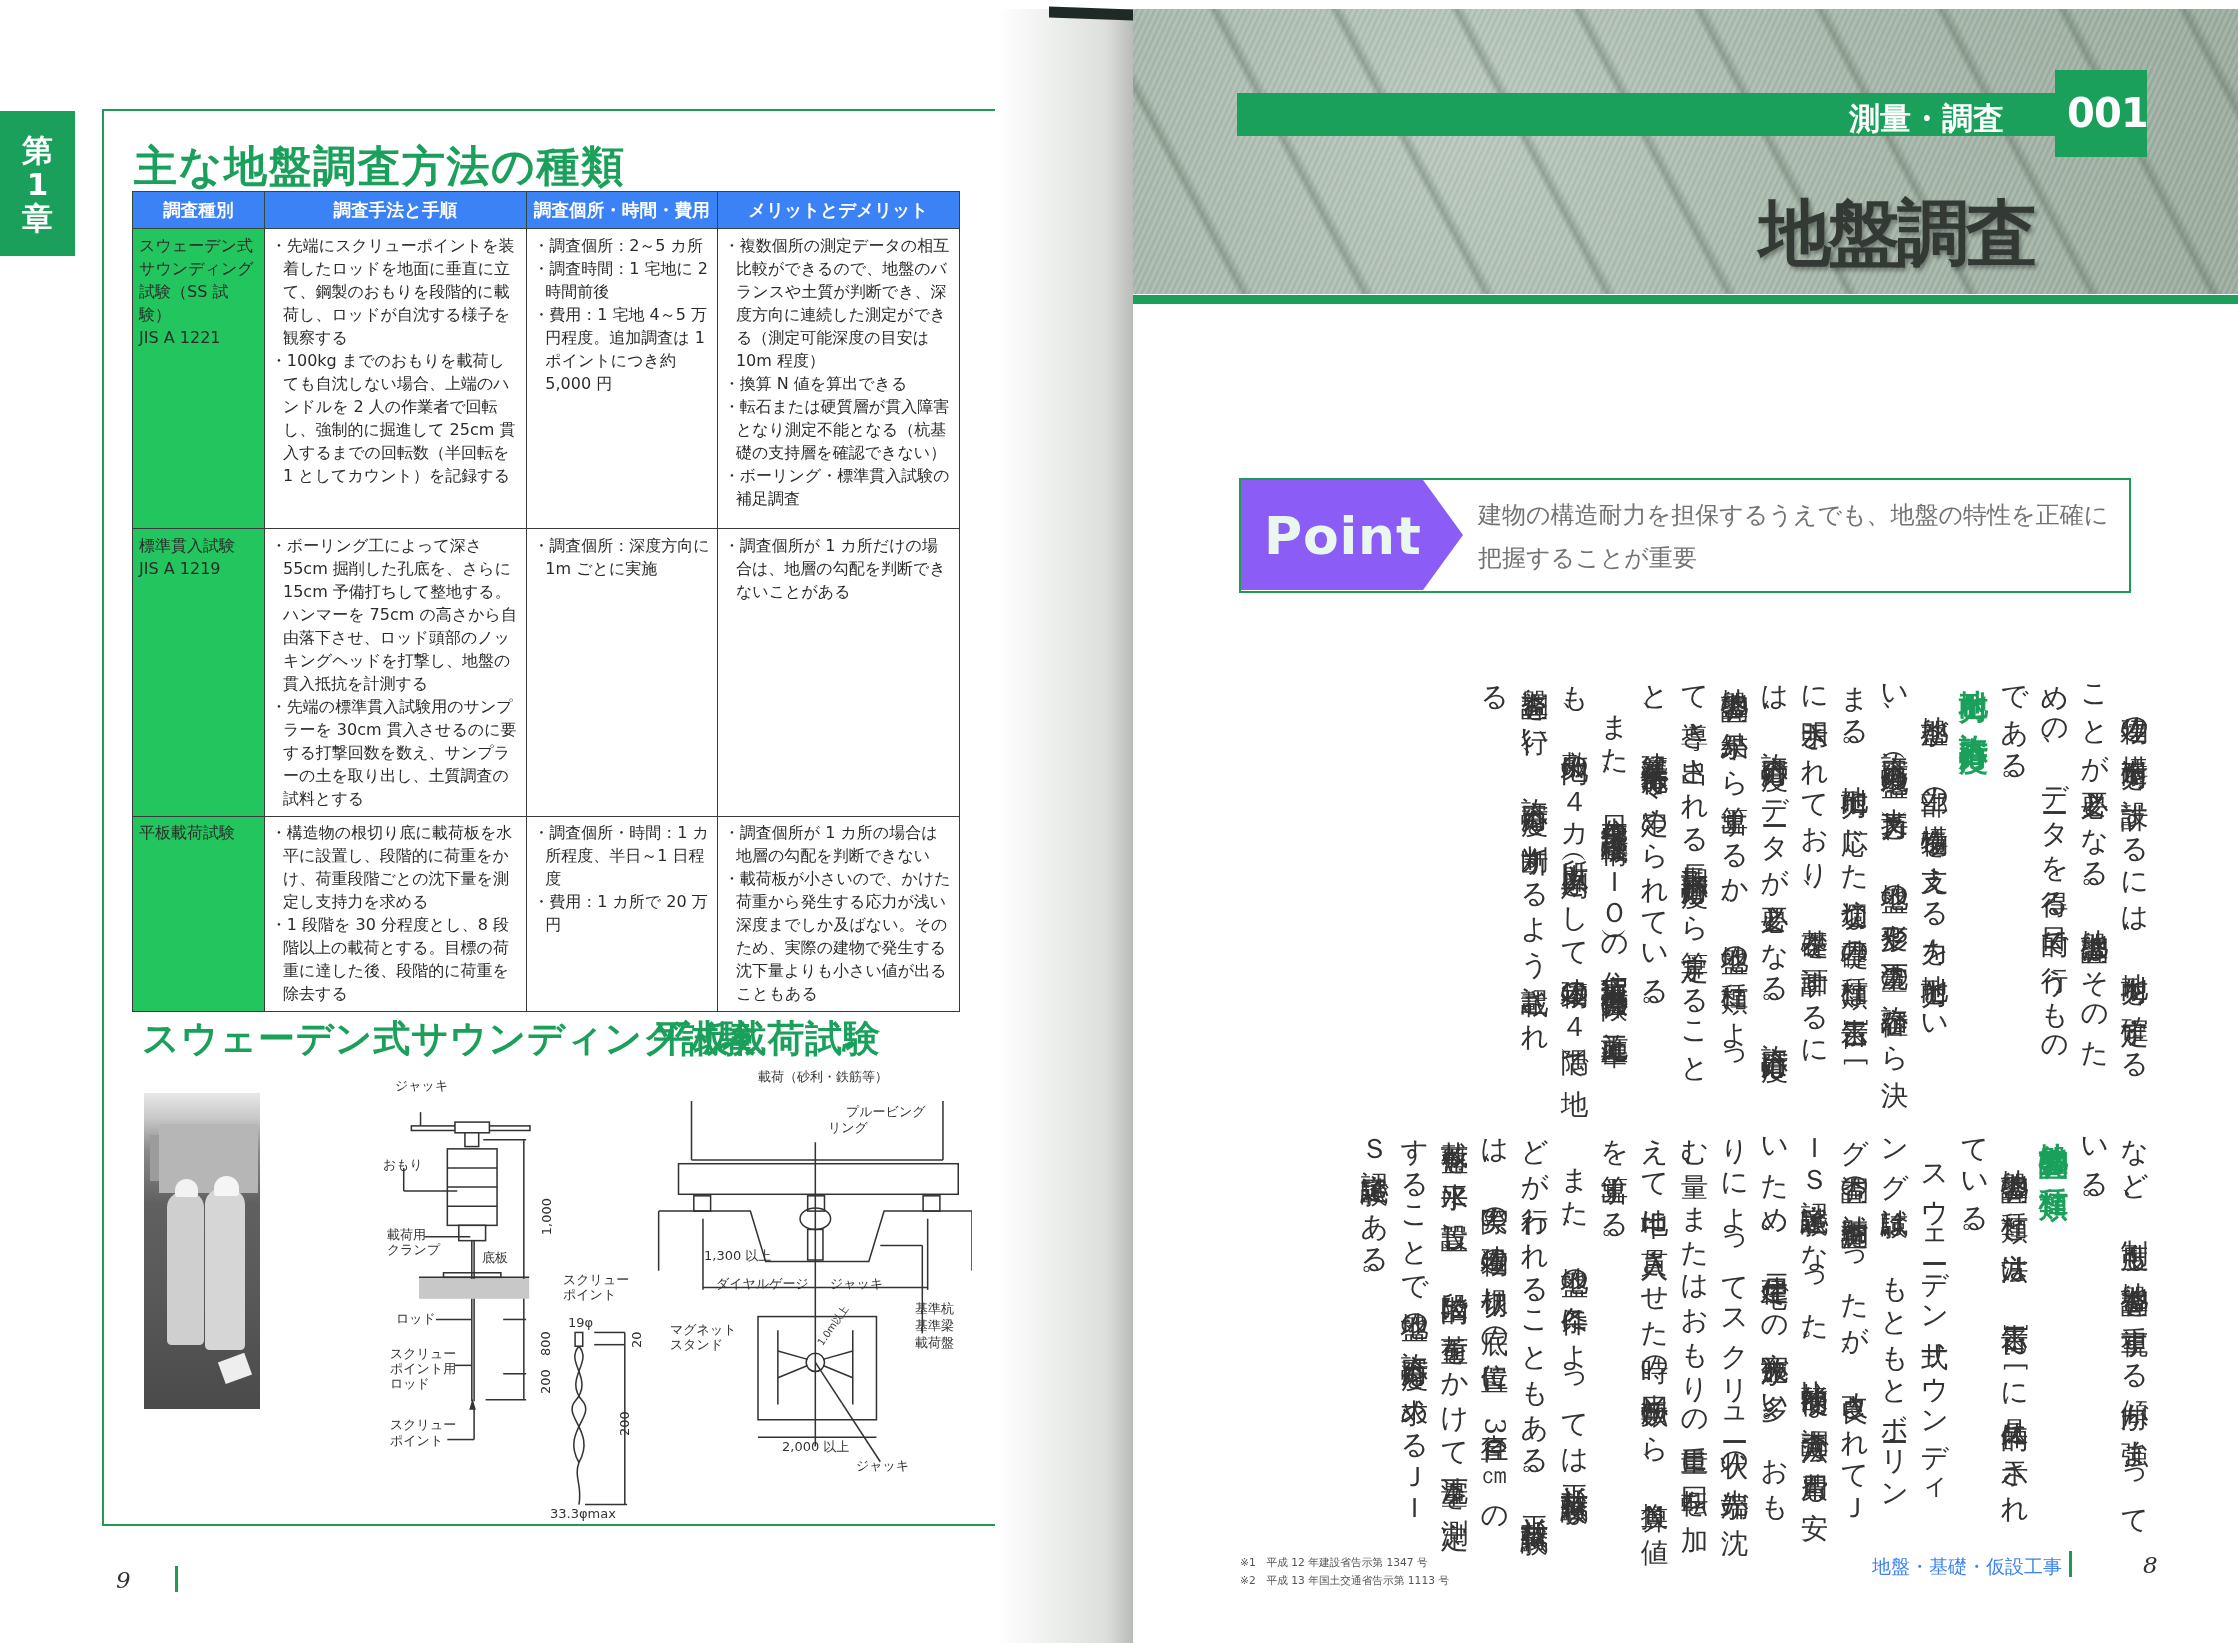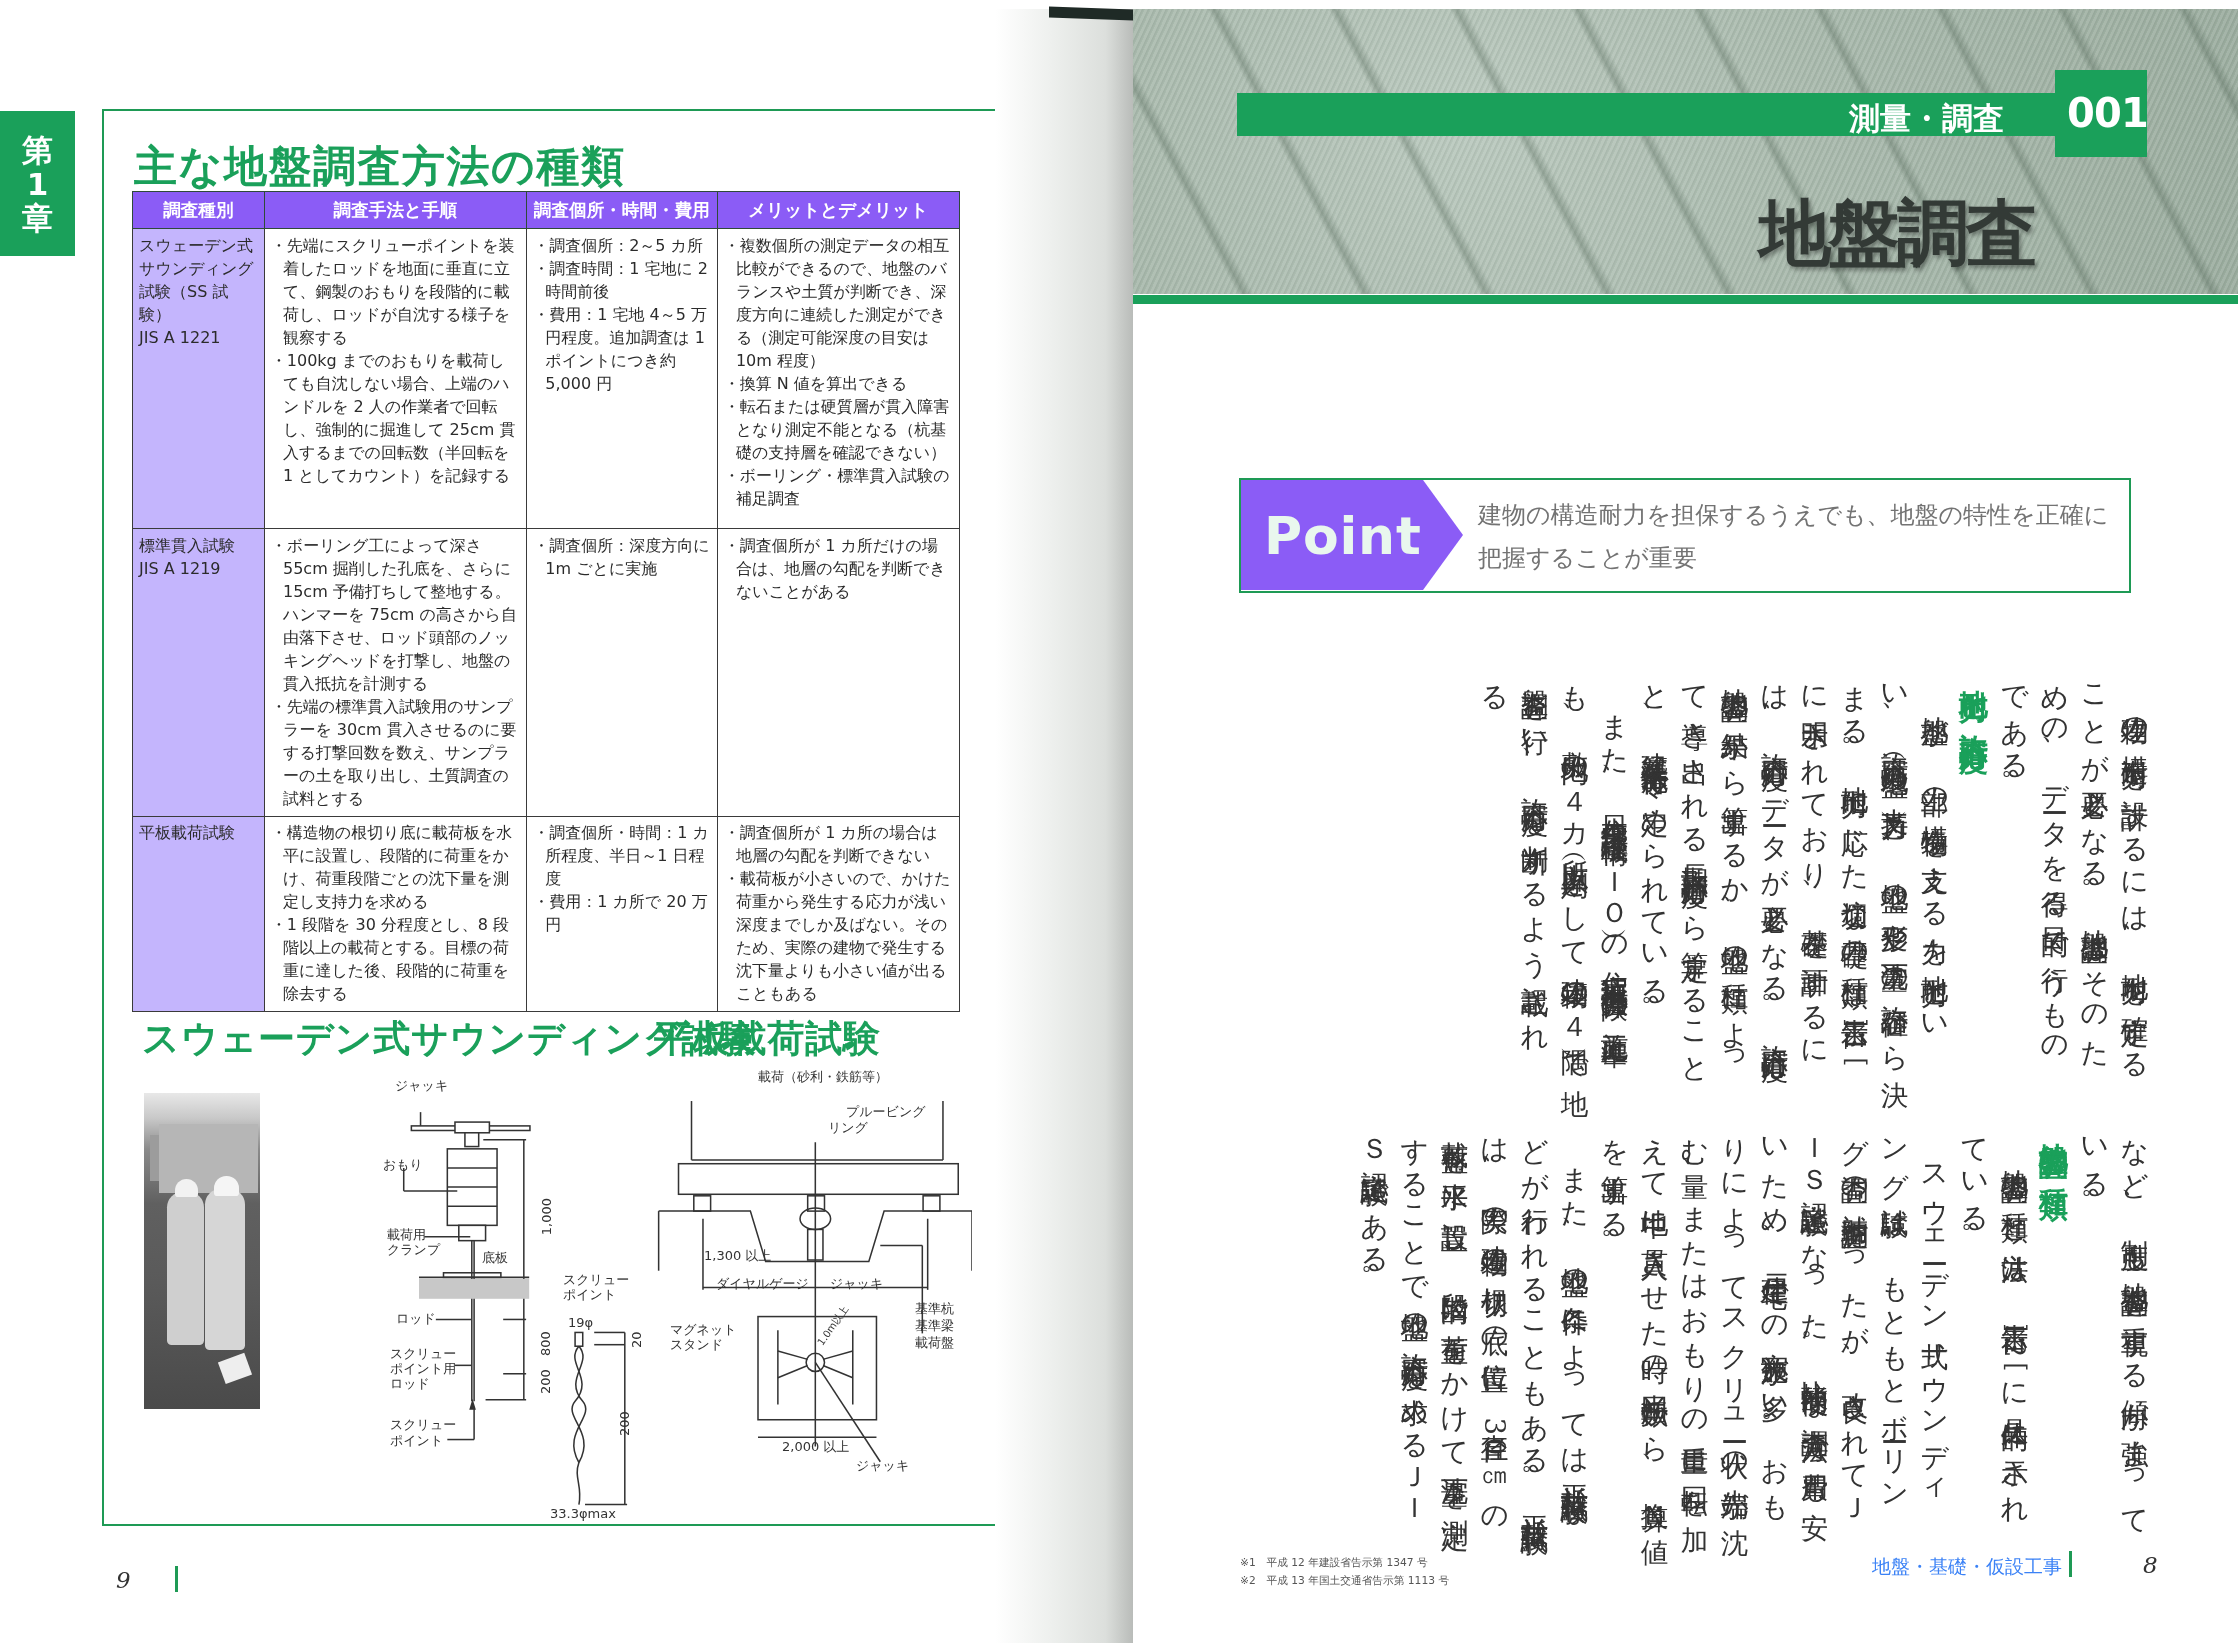--- a/index.html
+++ b/index.html
@@ -17,24 +17,24 @@
     font-weight: bold; font-size: 31px; line-height: 34px; }
 
   .green-frame { position: absolute; left: 102px; top: 109px; width: 949px; height: 1417px;
     border: 2.3px solid #1e9a55; }
 
   .section-title { position: absolute; left: 134px; top: 138px; font-size: 43px; font-weight: bold; color: #1aa05a;
     letter-spacing: 1.5px; white-space: nowrap; }
 
   table.survey { position: absolute; left: 132px; top: 191px; width: 828px; border-collapse: collapse;
     font-size: 16px; line-height: 23px; color: #2b2b2b; }
-  table.survey th { background: #8b5cf6; color: #fff; font-weight: bold; font-size: 17.6px; height: 37px;
+  table.survey th { background: #3b82f6; color: #fff; font-weight: bold; font-size: 17.6px; height: 37px;
     border: 1.5px solid #2f4a3a; text-align: center; }
   table.survey td { border: 1.5px solid #3a3a3a; vertical-align: top; padding: 4.6px 6.1px 6.1px 6.1px; }
-  table.survey td.kind { background: #c4b5fd; }
+  table.survey td.kind { background: #22c55e; }
   .bullet { display: block; padding-left: 12.2px; text-indent: -12.2px; }
   .bullet::before { content: "・"; }
 
   .sub-title { position: absolute; top: 1014px; font-size: 37px; font-weight: bold; color: #1aa05a; white-space: nowrap; letter-spacing: 0.8px; }
 
   .photo { position: absolute; left: 144px; top: 1093px; width: 116px; height: 316px;
     background: linear-gradient(180deg, #e8e8e8 0%, #c8c8c8 8%, #8a8a8a 18%, #606060 35%, #5a5a5a 60%, #4a4a4a 100%); overflow: hidden; }
   .photo .house { position: absolute; left: 15.3px; top: 31px; width: 99px; height: 69px; background: #b6b6b6; }
   .photo .house2 { position: absolute; left: 6.1px; top: 42px; width: 38px; height: 46px; background: #9c9c9c; }
   .photo .worker1 { position: absolute; left: 23px; top: 99px; width: 37px; height: 153px; background: #cfcfcf; border-radius: 15.3px 15.3px 4.6px 4.6px; }

